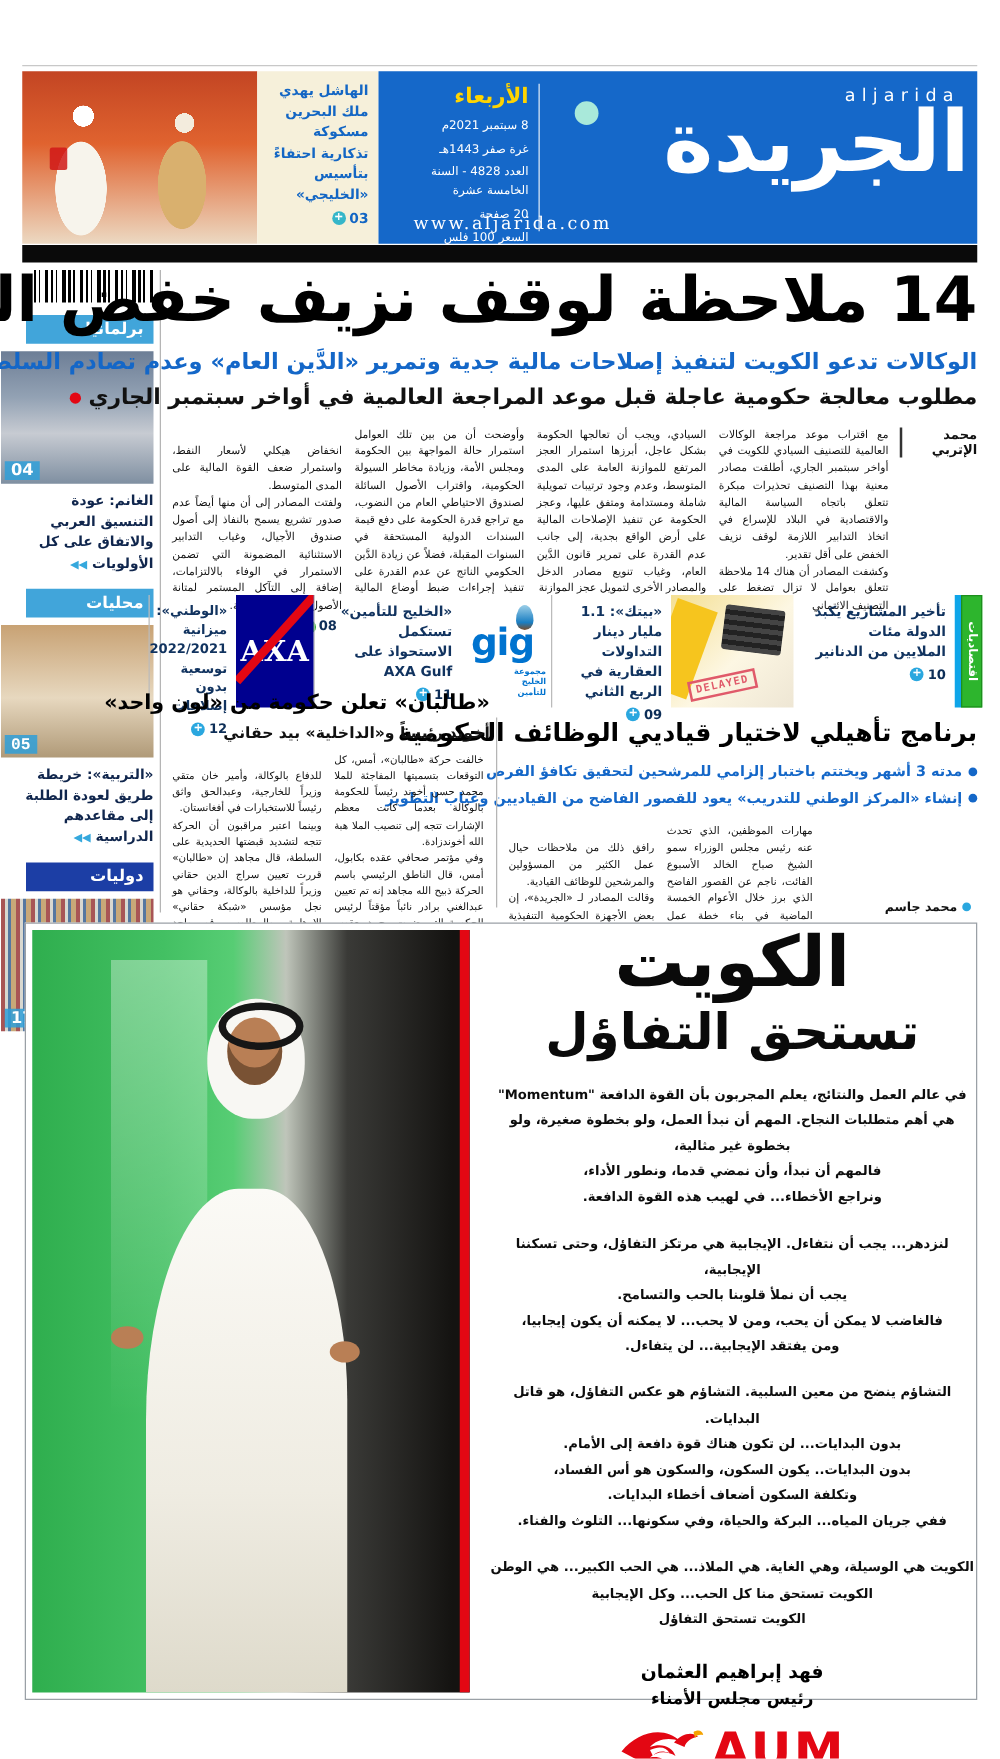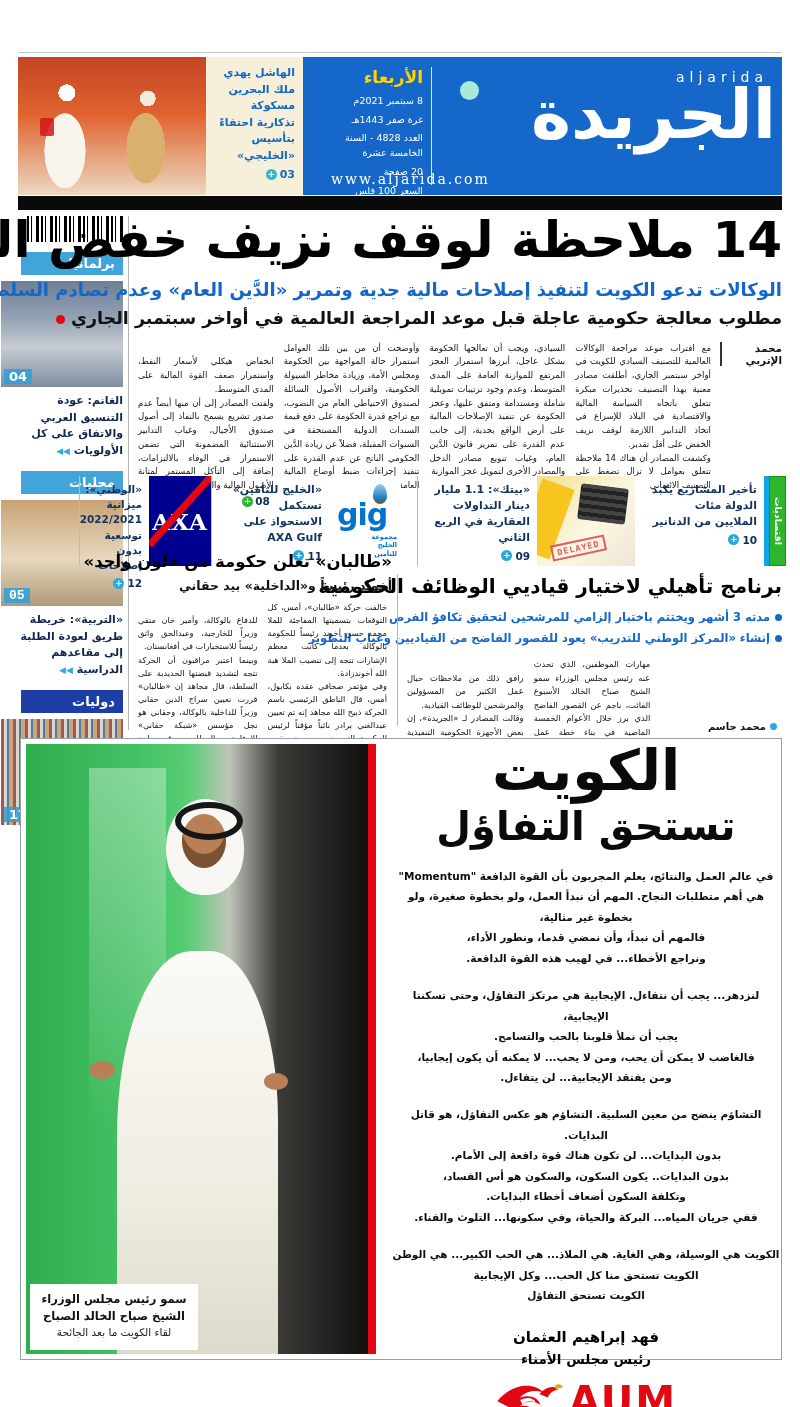--- a/index.html
+++ b/index.html
@@ -76,21 +76,21 @@
   .endmark{display:inline-flex;align-items:center;gap:2px;margin-right:4px;}
 
   
   .econ{left:133px;top:476px;width:653px;height:90px;display:flex;}
   .econ-strip{width:15px;flex:none;background:#2db52d;border:1px solid #1d8f1d;position:relative;}
   .econ-strip span{position:absolute;top:50%;left:50%;transform:translate(-50%,-50%) rotate(90deg);
     white-space:nowrap;color:#fff;font-weight:bold;font-size:9.5px;}
   .brief{box-sizing:border-box;padding:6px 7px 2px 14px;text-align:right;border-left:1px solid #bbb;}
   .brief-t{color:#11335f;font-weight:bold;font-size:11px;line-height:1.45;}
   .bA{width:134px;flex:none;border-left:none;border-right:5px solid #0ea5e9;}
-  .bB{width:120px;flex:none;margin-left:16px;}
+  .bB{width:96px;flex:none;}
   .bC{width:118px;flex:none;}
   .bD{width:70px;flex:none;}
   .bD .brief-t{font-size:10.5px;}
   .plus-blue{background:#2aa7df;}
   .calcph{width:98px;flex:none;position:relative;overflow:hidden;
     background:linear-gradient(135deg,#f4df92 0%,#fdf7e3 55%,#eee6d4 100%);}
   .calc{position:absolute;right:8px;top:10px;width:48px;height:36px;background:#2a2a2a;
     transform:rotate(7deg);border-radius:3px;
     background-image:repeating-linear-gradient(0deg,#444 0 4px,#222 4px 8px);}
   .pencil{position:absolute;left:-8px;top:6px;width:34px;height:74px;background:#f6c51e;transform:rotate(20deg);}
@@ -352,25 +352,20 @@
     <div class="screen-glow"></div>
     <div class="man-robe"></div>
     <div class="man-ghutra"></div>
     <div class="man-face"></div>
     <div class="man-agal"></div>
     <div class="hand-r"></div>
     <div class="hand-l"></div>
     <div class="red-strip"></div>
   </div>
 
-  <div class="abs cap-box">
-    <div class="cap-b">سمو رئيس مجلس الوزراء</div>
-    <div class="cap-b">الشيخ صباح الخالد الصباح</div>
-    <div class="cap-r">لقاء الكويت ما بعد الجائحة</div>
-  </div>
 
   <div class="abs oped">
     <div class="oped-t1">الكويت</div>
     <div class="oped-t2">تستحق التفاؤل</div>
     <div class="oped-p">في عالم العمل والنتائج، يعلم المجربون بأن القوة الدافعة "Momentum"
 هي أهم متطلبات النجاح. المهم أن نبدأ العمل، ولو بخطوة صغيرة، ولو بخطوة غير مثالية،
 فالمهم أن نبدأ، وأن نمضي قدما، ونطور الأداء،
 ونراجع الأخطاء... في لهيب هذه القوة الدافعة.</div>
     <div class="oped-p">لنزدهر... يجب أن نتفاءل. الإيجابية هي مرتكز التفاؤل، وحتى تسكننا الإيجابية،
 يجب أن نملأ قلوبنا بالحب والتسامح.

